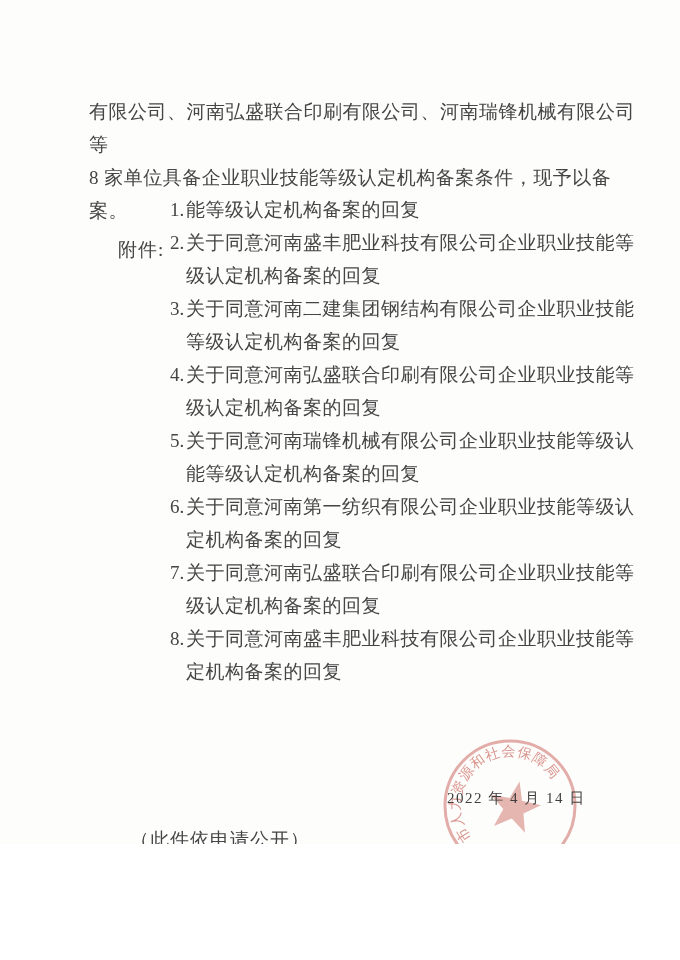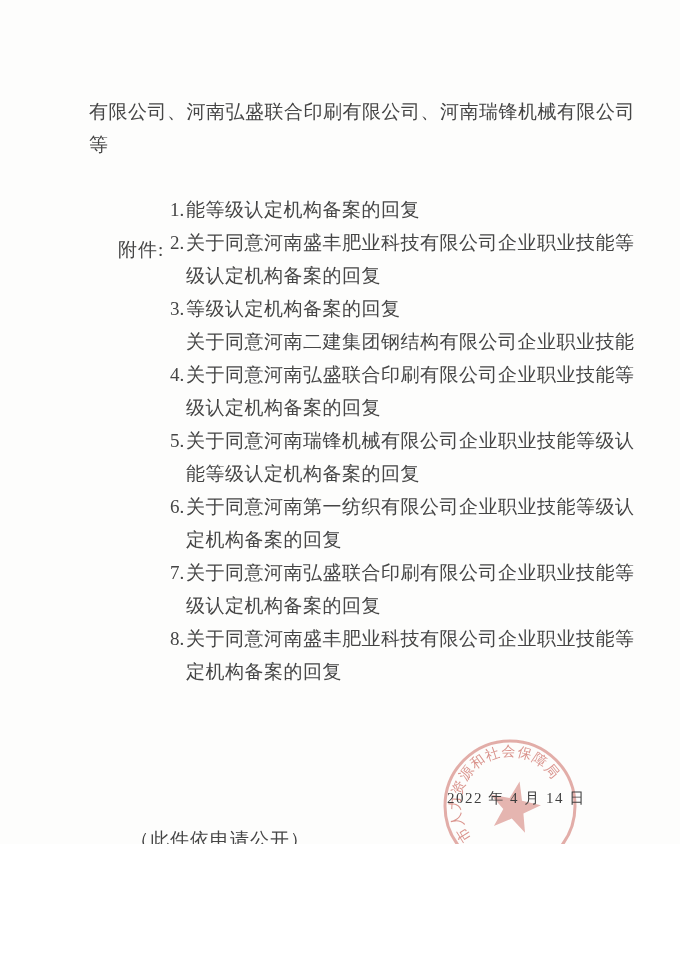--- a/index.html
+++ b/index.html
@@ -80,40 +80,41 @@
     letter-spacing: 1px;
   }
 </style>
 </head>
 <body>
 
 <div class="page">
 
   <div class="intro">
     <div>有限公司、河南弘盛联合印刷有限公司、河南瑞锋机械有限公司等</div>
+    <div>8 家单位具备企业职业技能等级认定机构备案条件，现予以备案。</div>
   </div>
 
   <div class="att-label">附件:</div>
 
   <div class="att-list">
     <div class="att-item">
       <span class="att-num">1.</span>
       <div>能等级认定机构备案的回复</div>
     </div>
 
     <div class="att-item">
       <span class="att-num">2.</span>
       <div>关于同意河南盛丰肥业科技有限公司企业职业技能等</div>
       <div>级认定机构备案的回复</div>
     </div>
 
     <div class="att-item">
       <span class="att-num">3.</span>
+      <div>关于同意河南二建集团钢结构有限公司企业职业技能</div>
       <div>等级认定机构备案的回复</div>
-      <div>关于同意河南二建集团钢结构有限公司企业职业技能</div>
     </div>
 
     <div class="att-item">
       <span class="att-num">4.</span>
       <div>关于同意河南弘盛联合印刷有限公司企业职业技能等</div>
       <div>级认定机构备案的回复</div>
     </div>
 
     <div class="att-item">
       <span class="att-num">5.</span>

